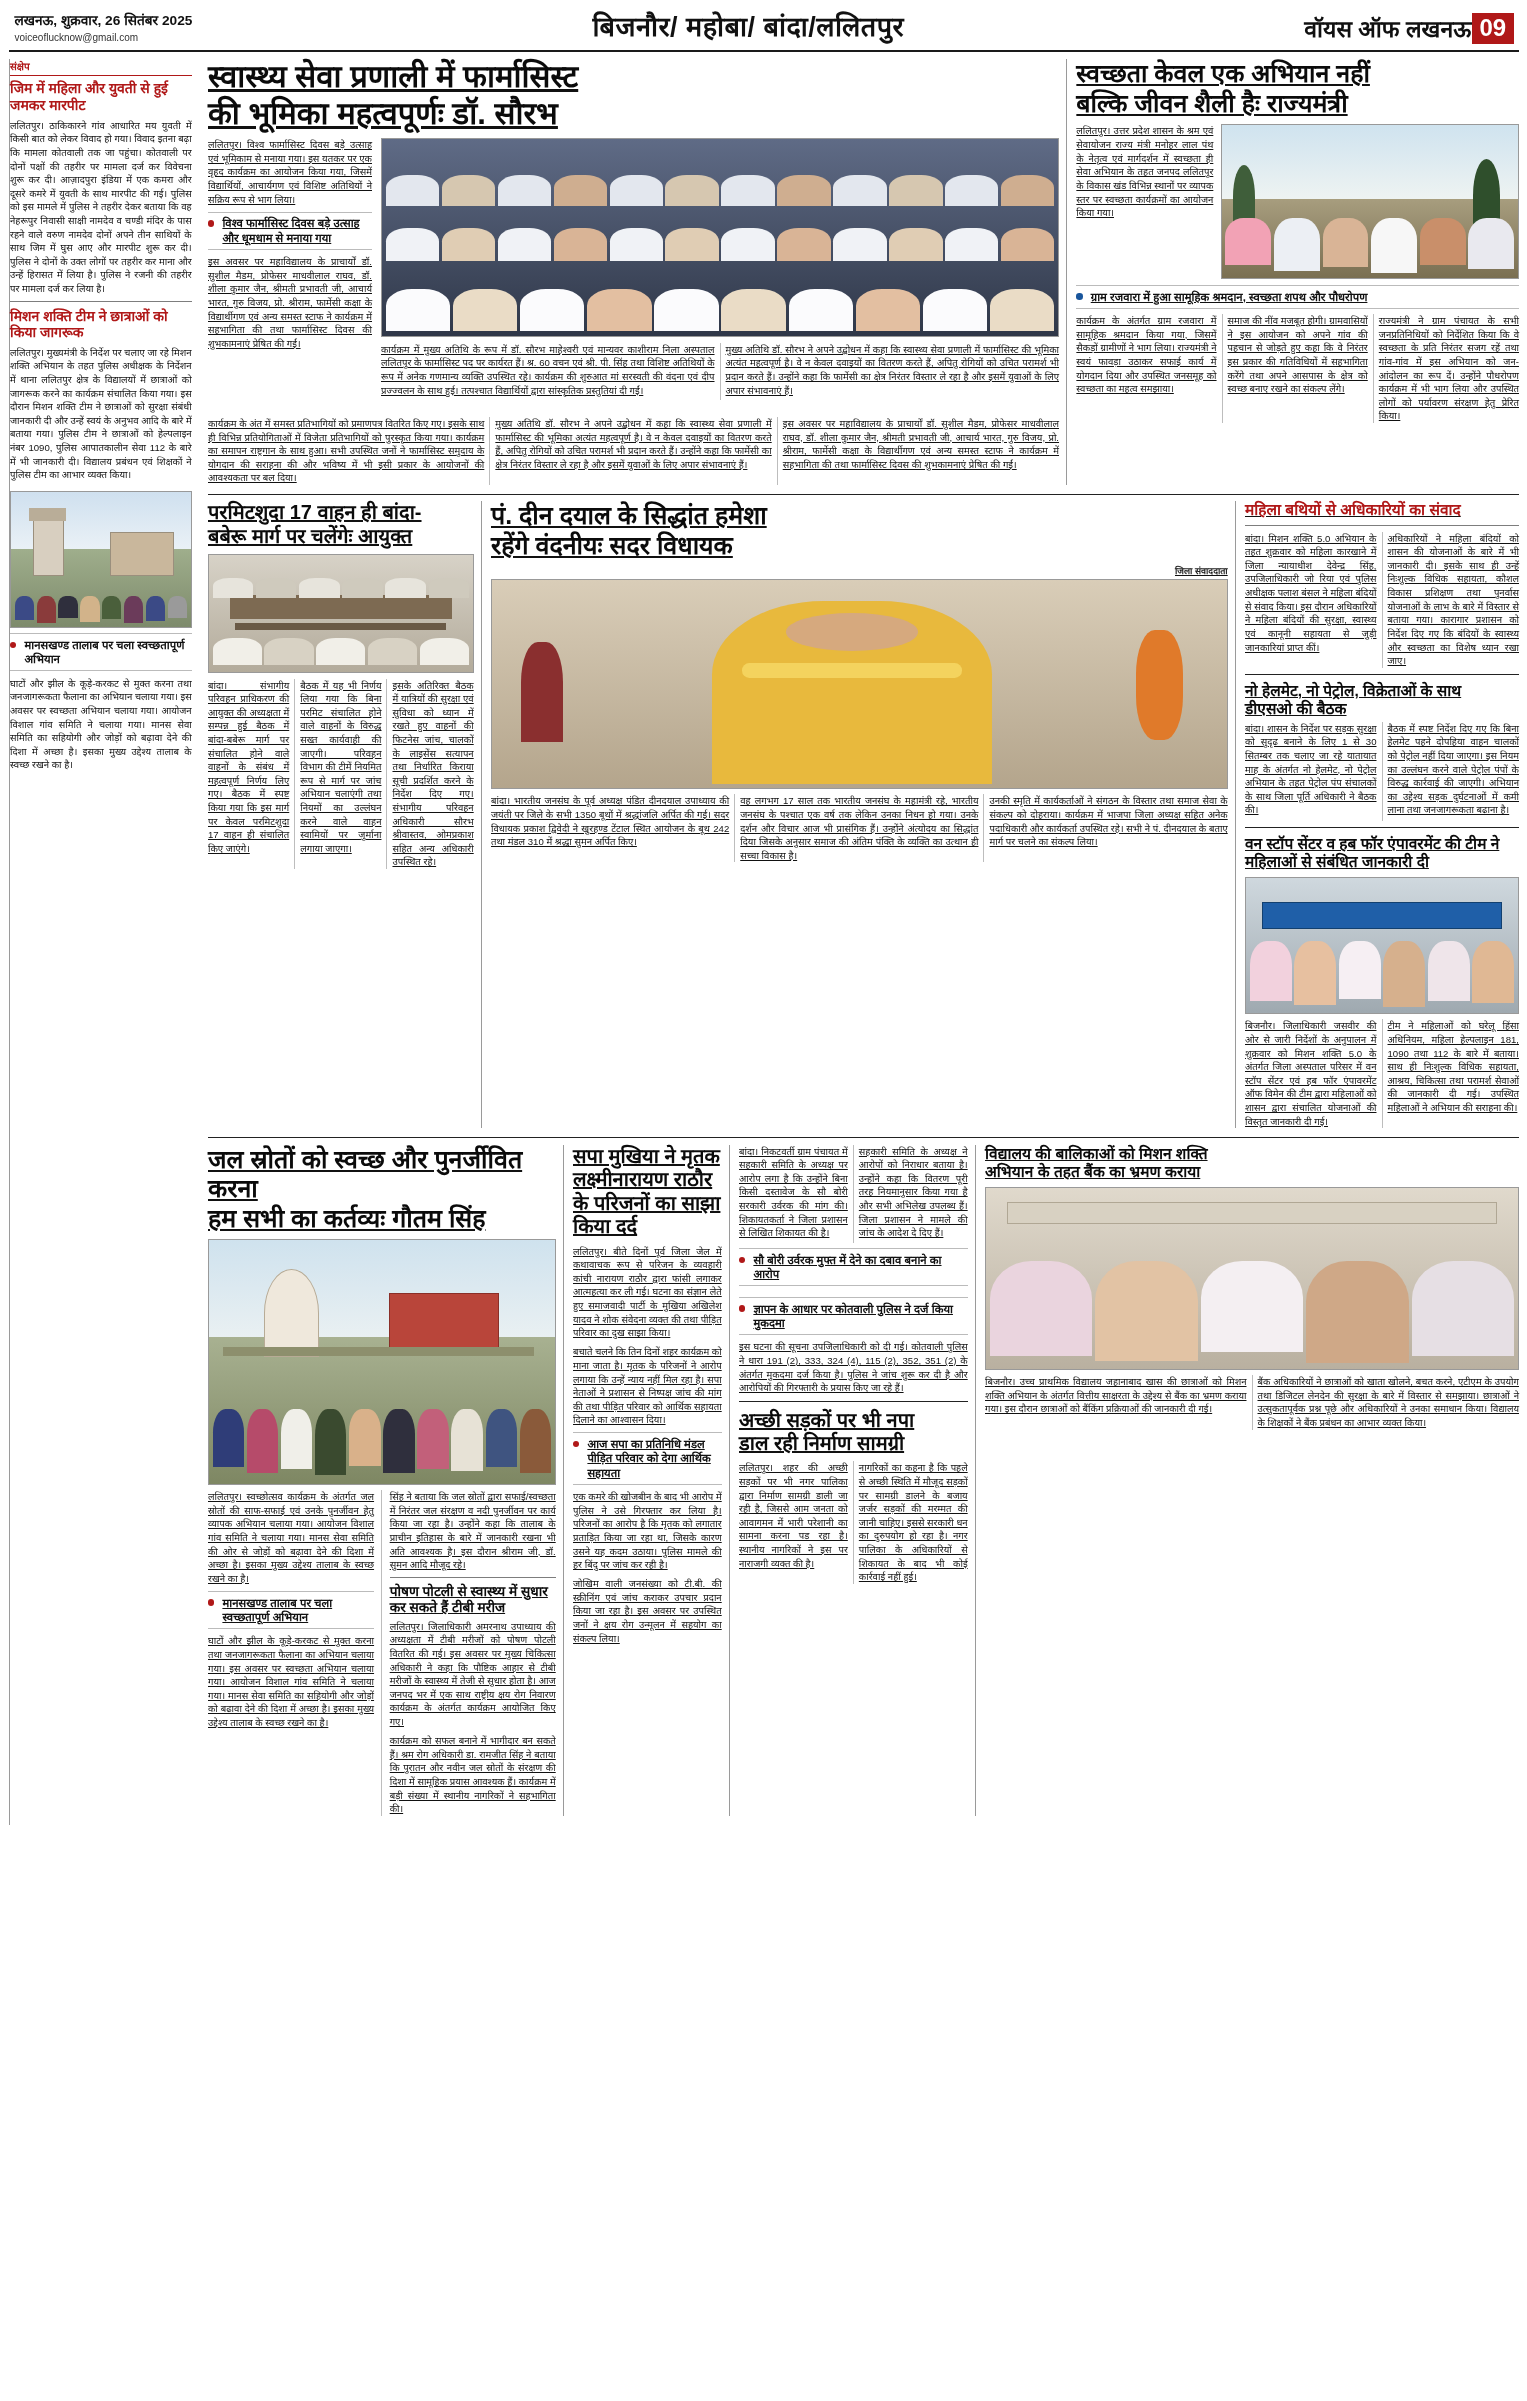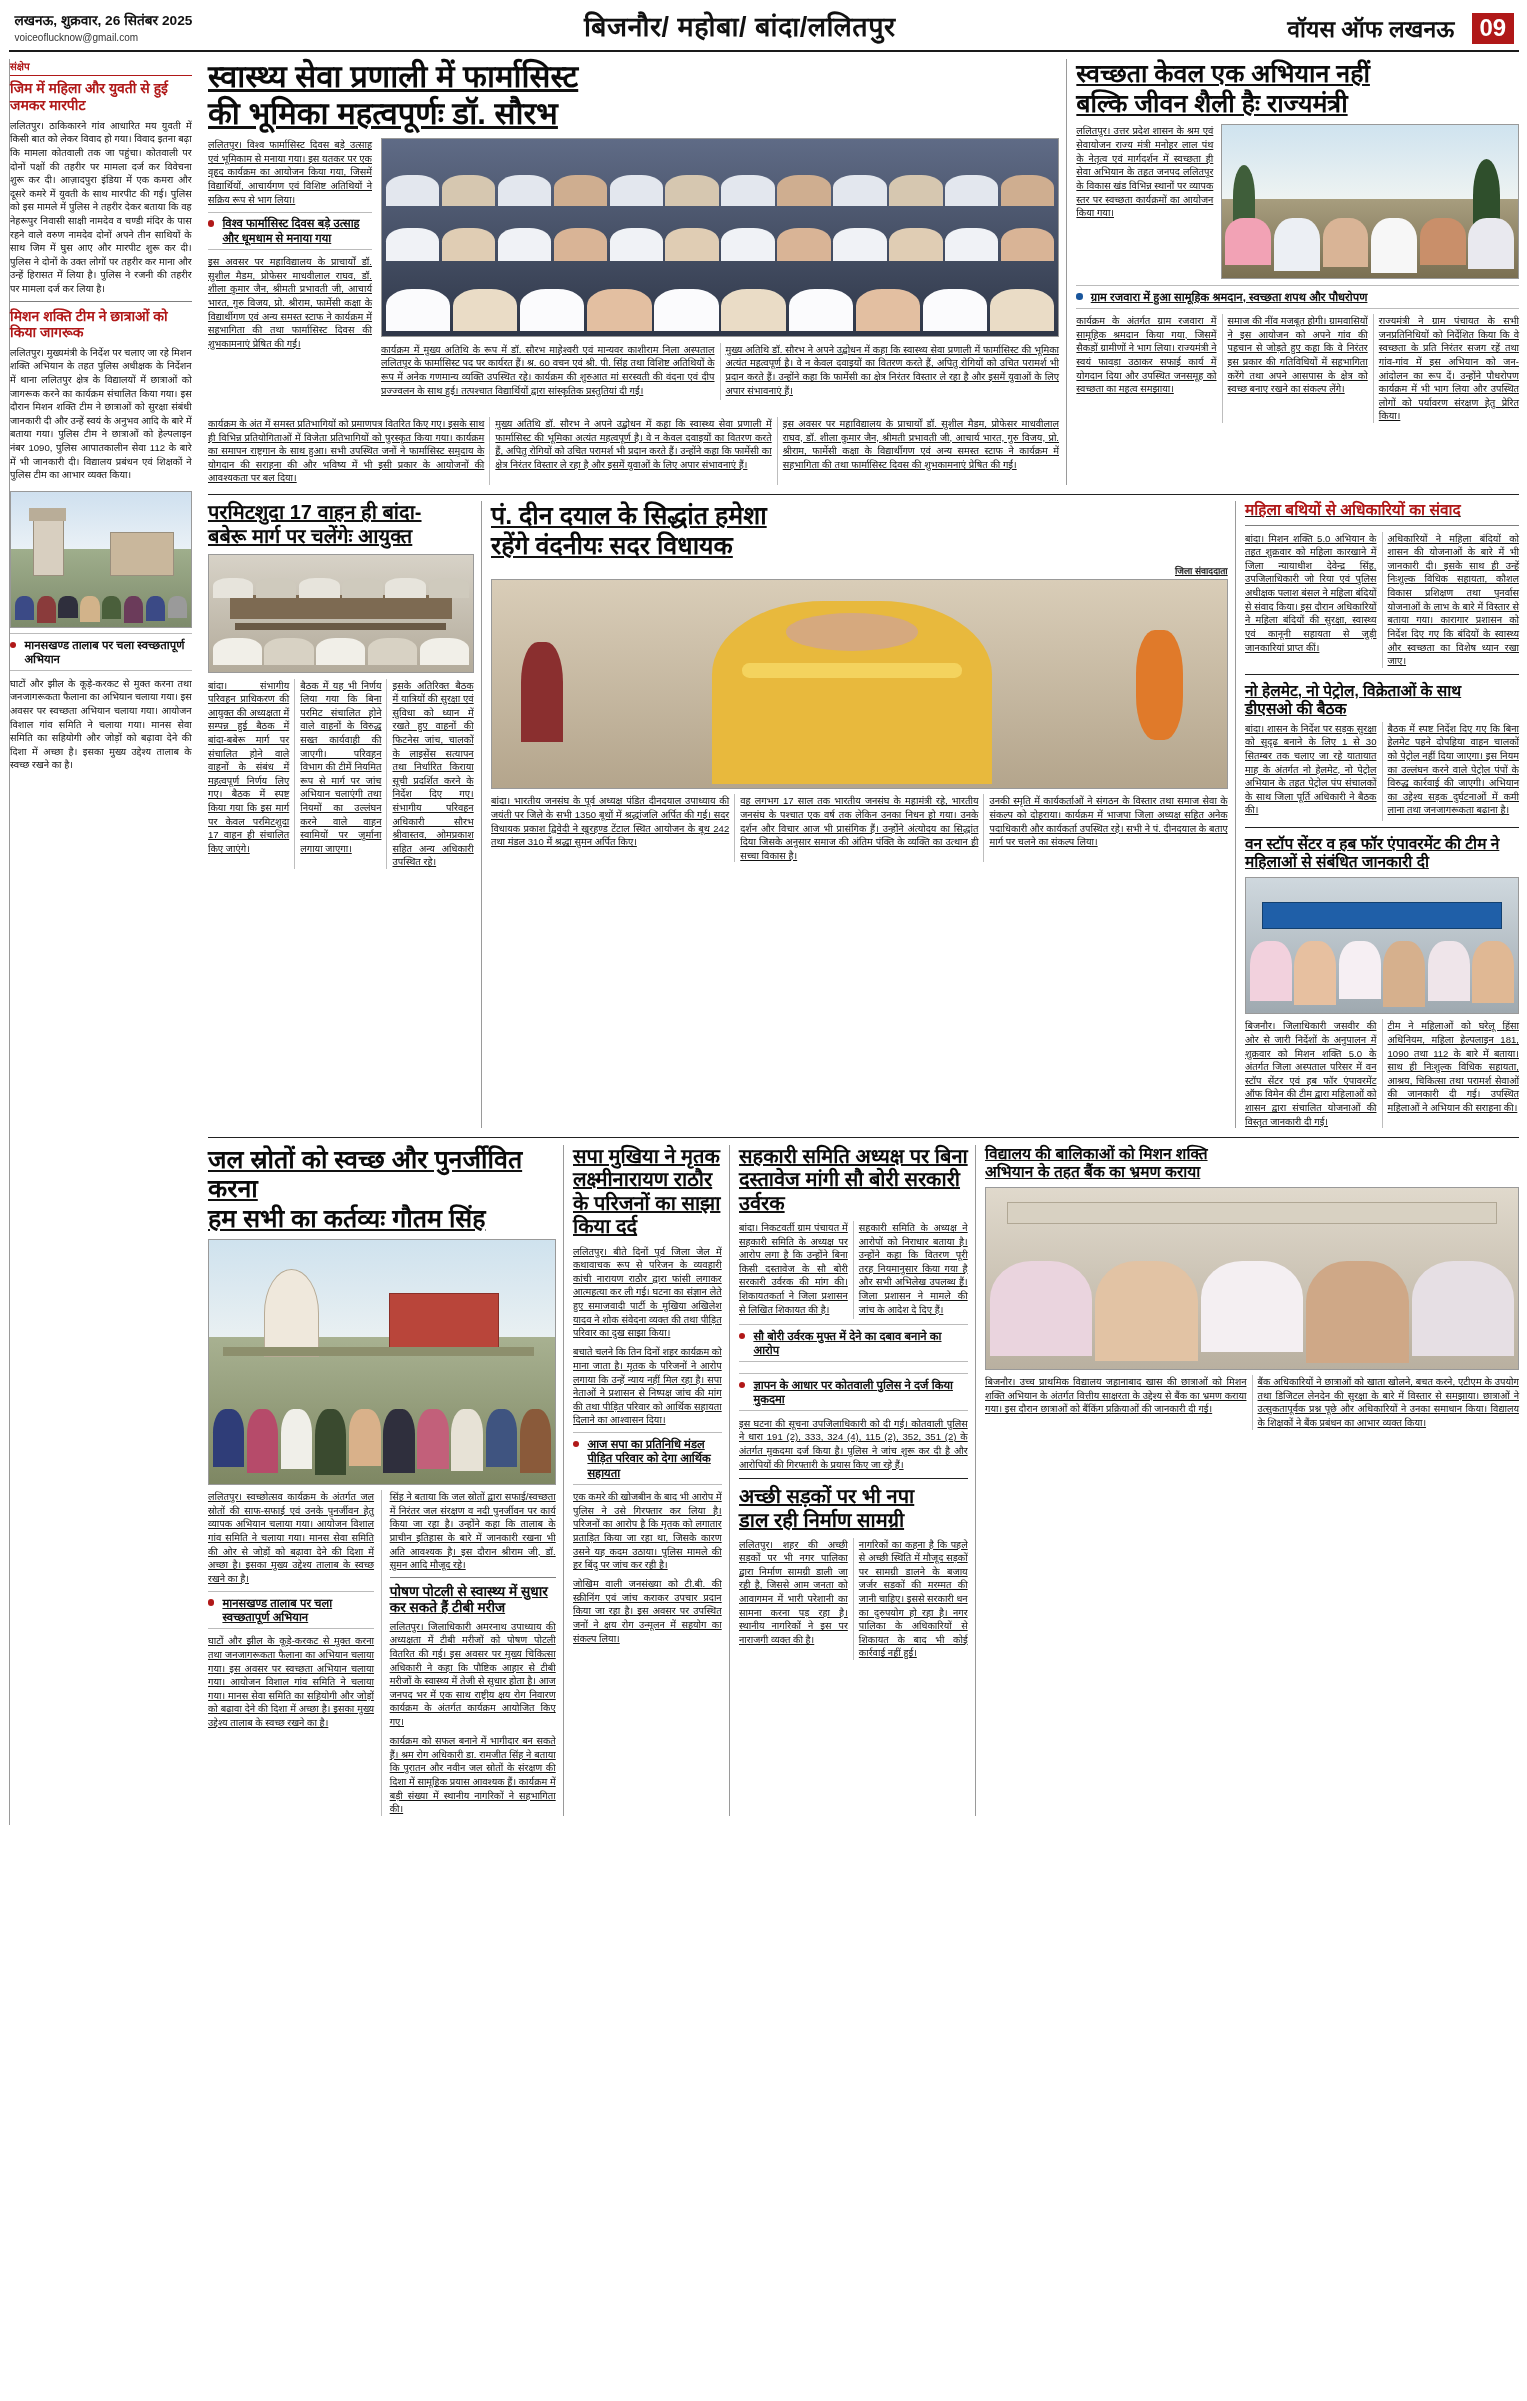--- a/index.html
+++ b/index.html
@@ -32,21 +32,21 @@
   .mast-center {
     font-size: 27px;
     font-weight: bold;
     letter-spacing: 0.5px;
     text-align: center;
     flex: 1;
   }
   .mast-right {
     display: flex;
     align-items: center;
-    gap: 18px;
+    gap: 1px;
     font-size: 23px;
     font-weight: bold;
     text-align: right;
   }
   .pagebox {
     background: #b01818;
     color: #fff;
     padding: 0.9px 7.3px 1.8px 7.3px;
     font-size: 24px;
     font-weight: bold;
@@ -480,21 +480,20 @@
           <div class="body-txt" style="margin-top:5.5px">बचाते चलने कि तिन दिनों शहर कार्यक्रम को माना जाता है। मृतक के परिजनों ने आरोप लगाया कि उन्हें न्याय नहीं मिल रहा है। सपा नेताओं ने प्रशासन से निष्पक्ष जांच की मांग की तथा पीड़ित परिवार को आर्थिक सहायता दिलाने का आश्वासन दिया।</div>
           <div class="bullet">
             <span class="dot"></span>
             <span>आज सपा का प्रतिनिधि मंडल पीड़ित परिवार को देगा आर्थिक सहायता</span>
           </div>
           <div class="body-txt">एक कमरे की खोजबीन के बाद भी आरोप में पुलिस ने उसे गिरफ्तार कर लिया है। परिजनों का आरोप है कि मृतक को लगातार प्रताड़ित किया जा रहा था, जिसके कारण उसने यह कदम उठाया। पुलिस मामले की हर बिंदु पर जांच कर रही है।</div>
           <div class="body-txt" style="margin-top:5.5px">जोखिम वाली जनसंख्या को टी.बी. की स्क्रीनिंग एवं जांच कराकर उपचार प्रदान किया जा रहा है। इस अवसर पर उपस्थित जनों ने क्षय रोग उन्मूलन में सहयोग का संकल्प लिया।</div>
         </div>
 
         <div class="col" style="flex:0 0 237px;padding-right:7.3px;border-right:0.9px solid #9a9a9a;">
-          <div class="hl hl-md" style="margin-bottom:5.5px">सहकारी समिति अध्यक्ष पर बिना दस्तावेज मांगी सौ बोरी सरकारी उर्वरक</div>
           <div class="cols2">
             <div class="body-txt">बांदा। निकटवर्ती ग्राम पंचायत में सहकारी समिति के अध्यक्ष पर आरोप लगा है कि उन्होंने बिना किसी दस्तावेज के सौ बोरी सरकारी उर्वरक की मांग की। शिकायतकर्ता ने जिला प्रशासन से लिखित शिकायत की है।</div>
             <div class="body-txt" style="margin-top:5.5px">सहकारी समिति के अध्यक्ष ने आरोपों को निराधार बताया है। उन्होंने कहा कि वितरण पूरी तरह नियमानुसार किया गया है और सभी अभिलेख उपलब्ध हैं। जिला प्रशासन ने मामले की जांच के आदेश दे दिए हैं।</div>
           </div>
           <div class="bullet">
             <span class="dot"></span>
             <span>सौ बोरी उर्वरक मुफ्त में देने का दबाव बनाने का आरोप</span>
           </div>
           <div class="bullet">
             <span class="dot"></span>

